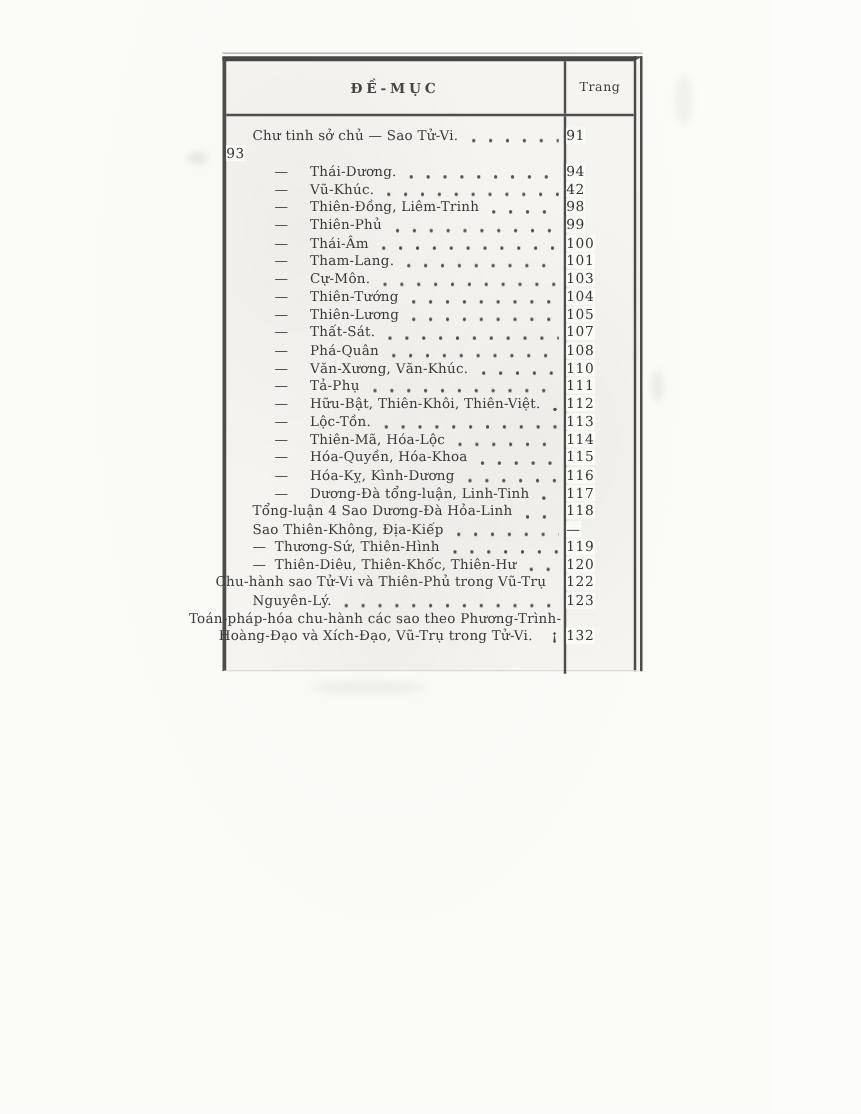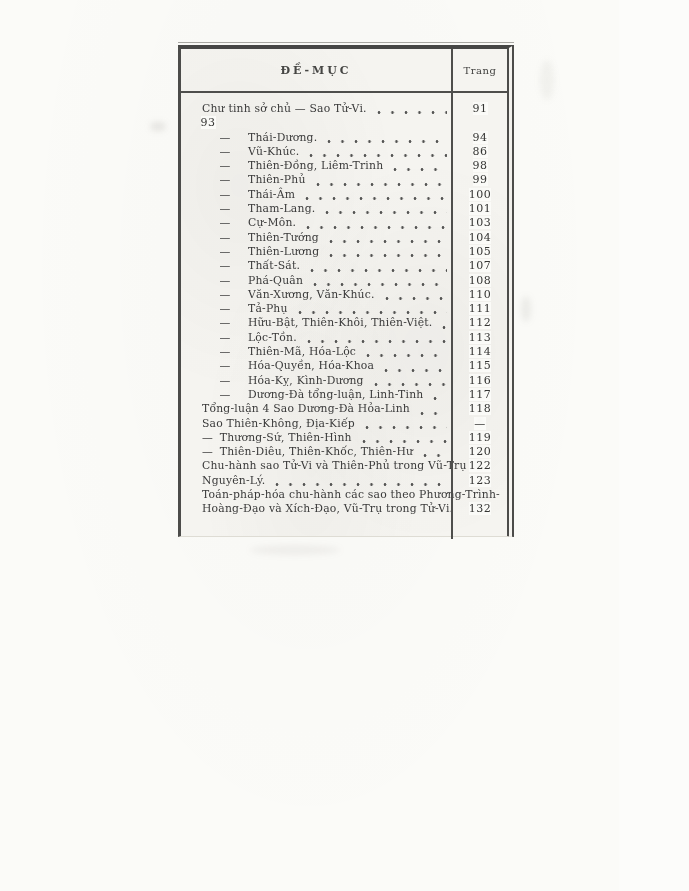--- a/index.html
+++ b/index.html
@@ -42,38 +42,38 @@
   }
   .h-page{
     width:56px;box-sizing:border-box;border-left:2px solid #4e4e4c;
     display:flex;align-items:center;justify-content:center;
     font-size:10px;color:#3e3e3c;letter-spacing:0.5px;
   }
   
   .toc-body{position:relative;height:446px;box-sizing:border-box;padding-top:9px;}
   .v-sep{position:absolute;top:0;bottom:0;right:54px;width:2px;background:#4e4e4c;}
   .row{display:flex;align-items:baseline;height:14.3px;font-size:10.8px;line-height:14.3px;}
-  .cell-t{flex:1;display:flex;align-items:baseline;min-width:0;padding-left:21px;padding-right:4px;}
+  .cell-t{flex:1;display:flex;align-items:baseline;min-width:0;padding-left:21px;padding-right:4px;justify-content:flex-end;}
   .marker{flex-shrink:0;white-space:pre;}
   .marker:empty{display:none;}
   .r-label .marker{width:46px;}
   .r-dash .marker{width:46px;text-align:center;}
   .r-dashflush .marker{margin-right:7px;}
   .r-wrap2 .cell-t{padding-left:36px;}
   .title{white-space:nowrap;letter-spacing:0.2px;}
   .leader{
     flex:1;align-self:flex-end;height:3px;min-width:0;
     margin:0 2px 2px 10px;
     background-image:radial-gradient(circle at 2px 1.5px,#515150 1.05px,rgba(0,0,0,0) 1.65px);
     background-size:13.5px 3px;background-repeat:repeat-x;
   }
   .mark{font-weight:bold;font-size:11px;margin:0 3px;flex-shrink:0;}
   .mark:empty{display:none;}
   .page-cell{
-    width:54px;box-sizing:border-box;text-align:center;
+    width:54px;box-sizing:border-box;
     font-size:11px;letter-spacing:0.5px;color:#353533;flex-shrink:0;
   }
   
   .art{position:absolute;border-radius:50%;filter:blur(3px);pointer-events:none;}
   .art1{left:150px;top:122px;width:16px;height:9px;background:rgba(110,108,100,0.14);}
   .art2{left:521px;top:296px;width:10px;height:26px;background:rgba(110,108,100,0.10);}
   .art3{left:250px;top:545px;width:90px;height:10px;background:rgba(110,108,100,0.08);}
   .art4{left:540px;top:60px;width:14px;height:40px;background:rgba(110,108,100,0.07);}
 </style>
 </head>
@@ -119,21 +119,21 @@
           </div>
         </div>
         <div class="row r-dash">
           <div class="cell-t">
             <span class="marker">—</span>
             <span class="title">Vũ-Khúc.</span>
             <span class="leader"></span>
 
           </div>
           <div class="page-cell">
-            <span class="page">86</span>
+            <span class="page">42</span>
           </div>
         </div>
         <div class="row r-dash">
           <div class="cell-t">
             <span class="marker">—</span>
             <span class="title">Thiên-Đồng, Liêm-Trinh</span>
             <span class="leader"></span>
 
           </div>
           <div class="page-cell">

